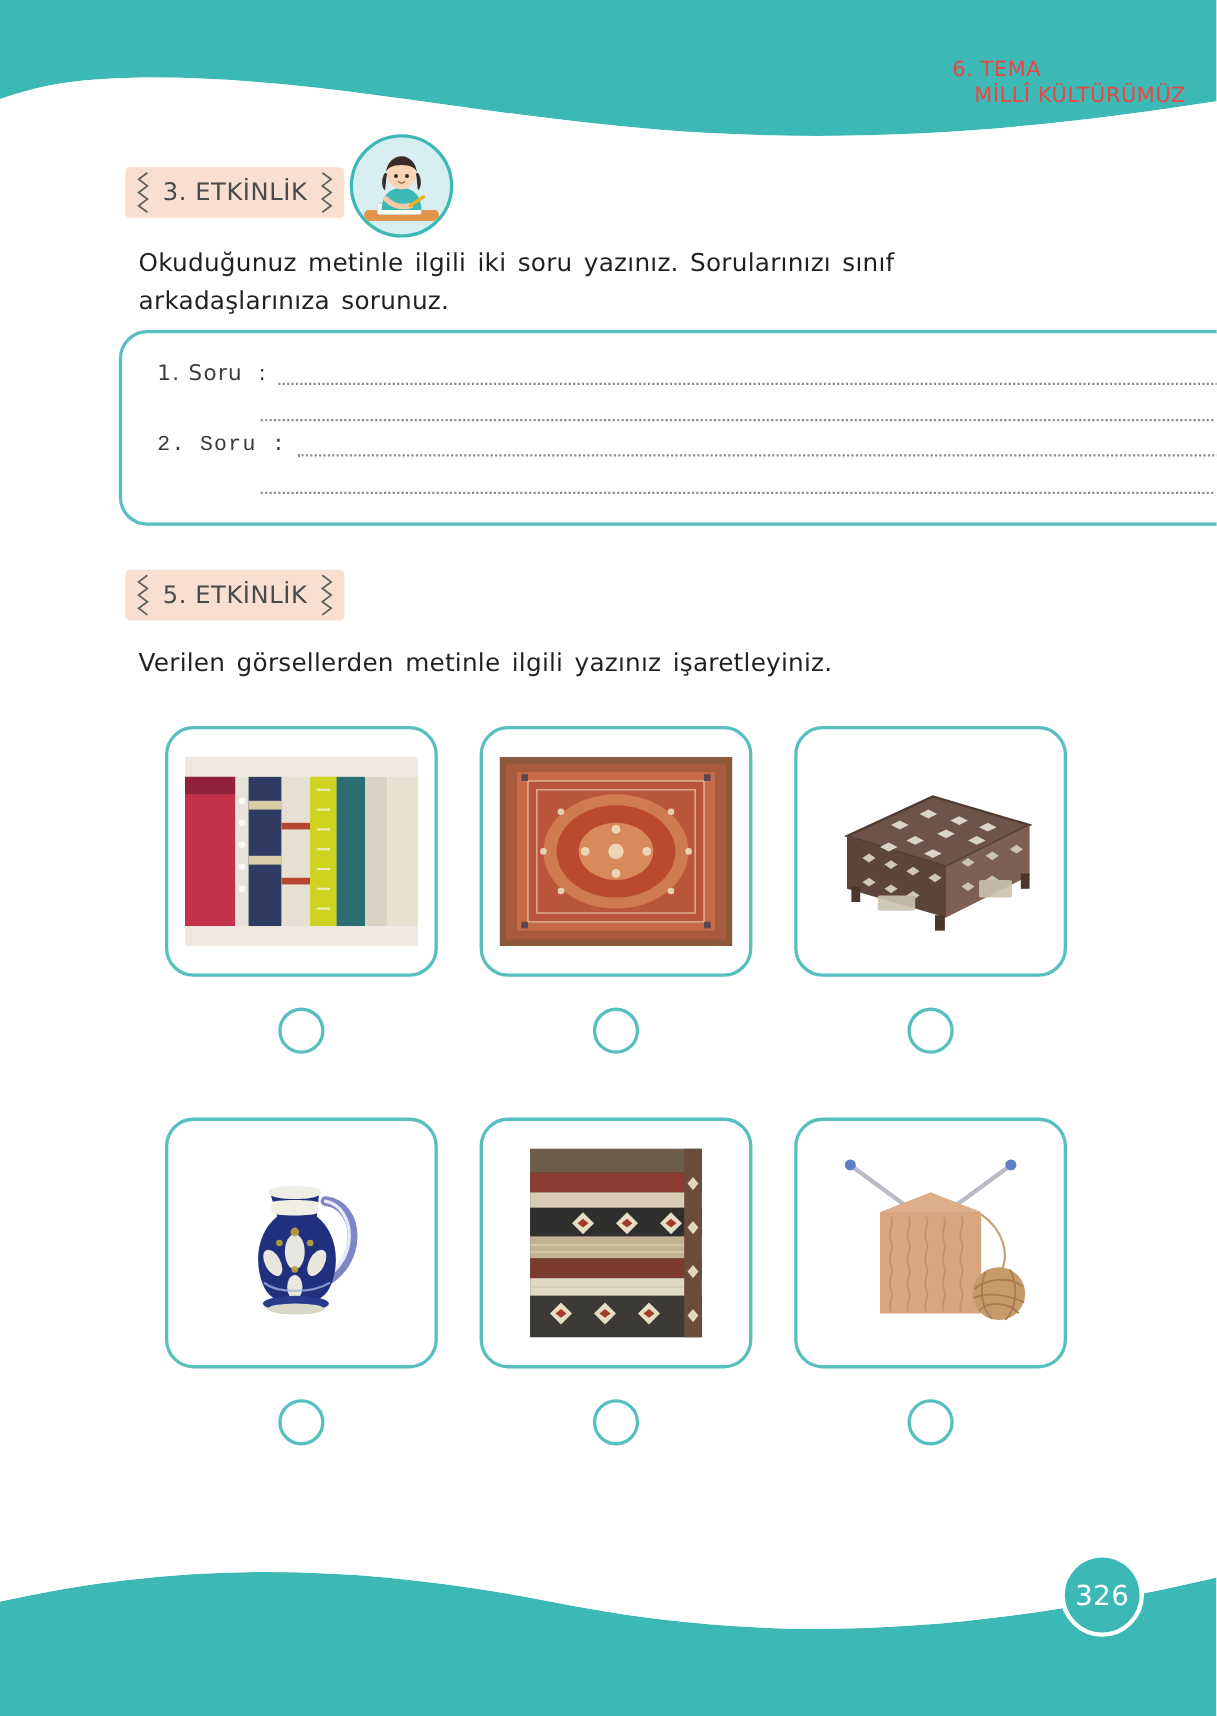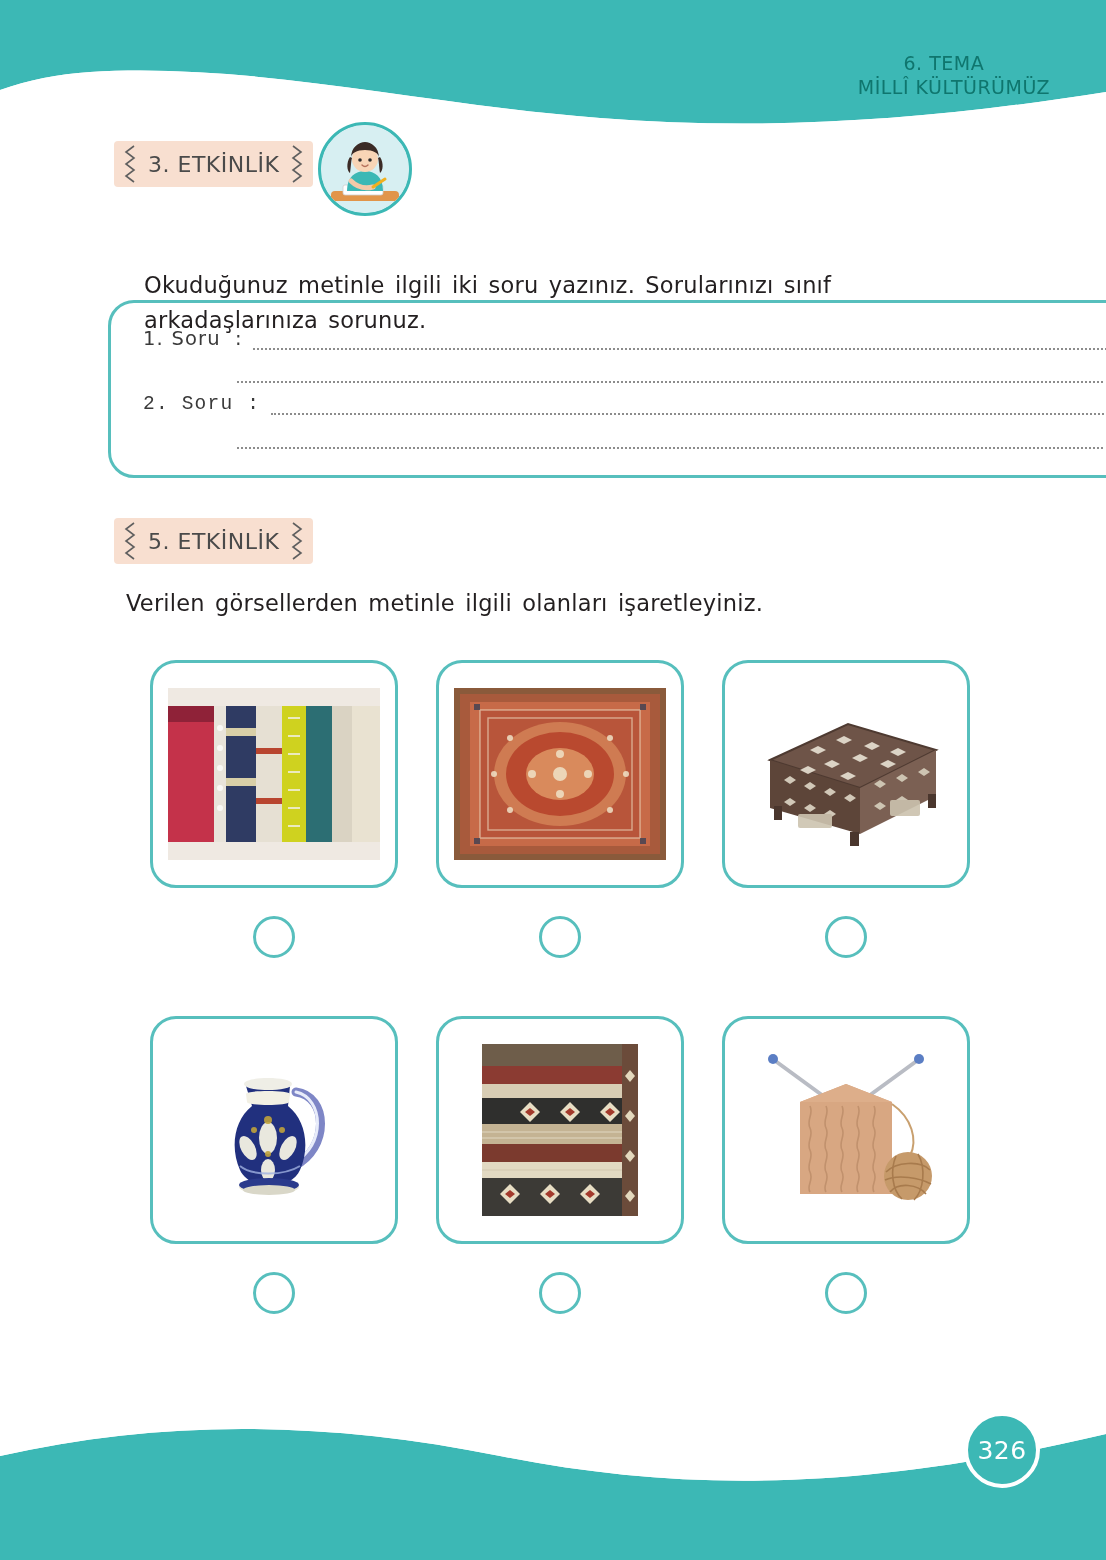--- a/index.html
+++ b/index.html
@@ -20,23 +20,23 @@
     position: absolute;
     top: 0;
     left: 0;
     width: 1106px;
     height: 140px;
     pointer-events: none;
   }
   .header-text {
     position: absolute;
     top: 52px;
-    right: 56px;
-    text-align: center;
-    color: #0f766e;
+    right: 28px;
+    text-align: left;
+    color: #ef4444;
     font-family: "DejaVu Sans", sans-serif;
     line-height: 1.25;
   }
   .header-text .theme-no {
     font-size: 19px;
     letter-spacing: 0.5px;
   }
   .header-text .theme-name {
     font-size: 19px;
     letter-spacing: 0.5px;
@@ -201,21 +201,21 @@
   <svg width="1106" height="140" viewBox="0 0 1106 140" preserveAspectRatio="none">
     <path d="M0,0 L1106,0 L1106,92 C940,118 780,132 600,118 C420,104 250,62 90,72 C58,74 28,80 0,90 Z" fill="#3cb8b5"></path>
     <path d="M0,90 C28,80 58,74 90,72 C250,62 420,104 600,118 C780,132 940,118 1106,92 L1106,100 C940,126 780,140 600,126 C420,112 250,70 90,80 C58,82 28,88 0,98 Z" fill="#ffffff" opacity="0.85"></path>
   </svg>
 </div>
 <div class="header-text">
   <div class="theme-no">6. TEMA</div>
   <div class="theme-name">MİLLÎ KÜLTÜRÜMÜZ</div>
 </div>
 
-<div class="activity-badge" style="left:114px; top:141px;">
+<div class="activity-badge" style="left:114px; top:152px;">
   <span class="zig left">
     <svg width="12" height="38" viewBox="0 0 12 38">
         <polyline points="10,1 2,7 10,13 2,19 10,25 2,31 10,37" fill="none" stroke="#5f5f5f" stroke-width="1.6"></polyline>
       </svg>
   </span>
   <span>3. ETKİNLİK</span>
   <span class="zig right">
     <svg width="12" height="38" viewBox="0 0 12 38">
         <polyline points="2,1 10,7 2,13 10,19 2,25 10,31 2,37" fill="none" stroke="#5f5f5f" stroke-width="1.6"></polyline>
       </svg>
@@ -241,21 +241,21 @@
     <path d="M59,32 C63,38 62,46 59,48 C58,42 58,36 57,33 Z" fill="#3b2b26"></path>
 
     <circle cx="39" cy="35" r="1.8" fill="#2b2b2b"></circle>
     <circle cx="49" cy="35" r="1.8" fill="#2b2b2b"></circle>
     <path d="M41,40 Q44,43 47,40" stroke="#b5705a" stroke-width="1.4" fill="none" stroke-linecap="round"></path>
 
     <line x1="52" y1="62" x2="64" y2="54" stroke="#f2b01e" stroke-width="3" stroke-linecap="round"></line>
   </svg>
 </div>
 
-<div class="instruction" style="left:144px; top:222px; width:866px;margin-top:46px;">Okuduğunuz metinle ilgili iki soru yazınız. Sorularınızı sınıf arkadaşlarınıza sorunuz.</div>
+<div class="instruction" style="left:126px; top:222px; width:866px;">Okuduğunuz metinle ilgili iki soru yazınız. Sorularınızı sınıf arkadaşlarınıza sorunuz.</div>
 
 <div class="answer-box">
   <div class="answer-row" style="left:32px; top:24px; right:20px;">
     <span class="label">1. Soru</span>
     <span class="colon">:</span>
     <span class="dots"></span>
   </div>
   <div class="answer-row" style="left:120px; top:64px; right:24px;">
     <span class="dots"></span>
   </div>
@@ -276,21 +276,21 @@
       </svg>
   </span>
   <span>5. ETKİNLİK</span>
   <span class="zig right">
     <svg width="12" height="38" viewBox="0 0 12 38">
         <polyline points="2,1 10,7 2,13 10,19 2,25 10,31 2,37" fill="none" stroke="#5f5f5f" stroke-width="1.6"></polyline>
       </svg>
   </span>
 </div>
 
-<div class="instruction" style="left:126px; top:586px; width:866px;">Verilen görsellerden metinle ilgili olanları işaretleyiniz.</div>
+<div class="instruction" style="left:126px; top:586px; width:866px;">Verilen görsellerden metinle ilgili yazınız işaretleyiniz.</div>
 
 <div class="grid">
 
   <div class="grid-row">
 
     <div class="cell">
       <div class="pic-frame">
         <div class="pic-inner">
           <svg width="212" height="172" viewBox="0 0 212 172">
             <rect width="212" height="172" fill="#efe9e2"></rect>

